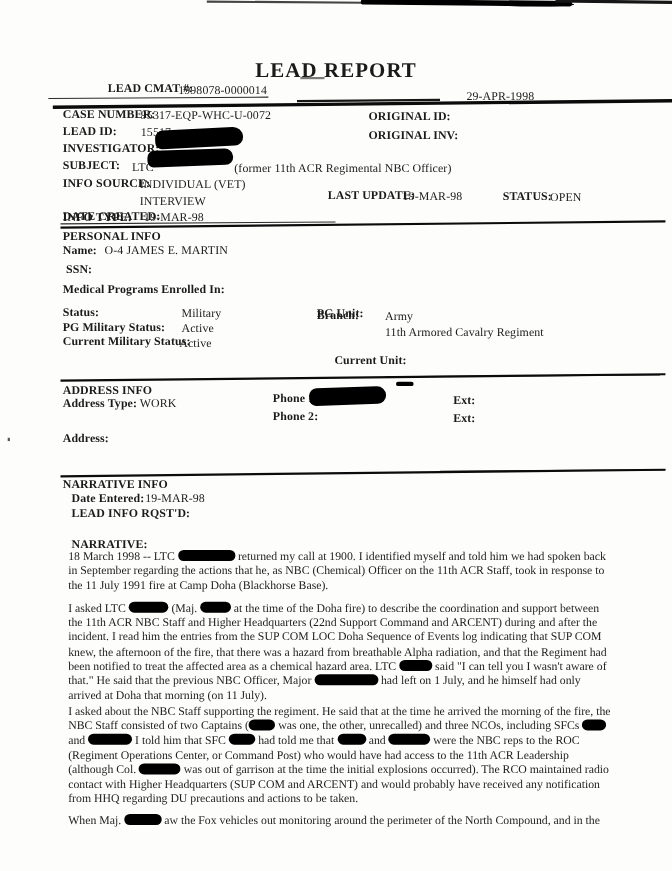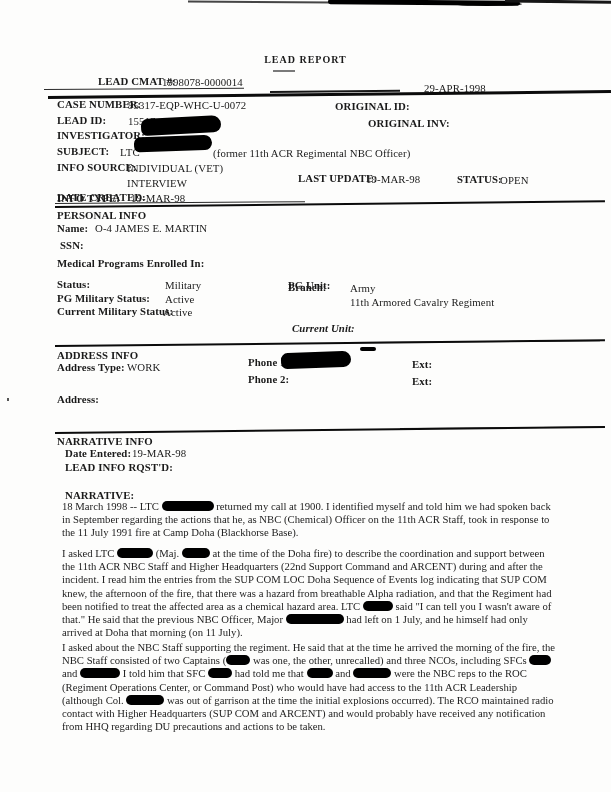--- a/index.html
+++ b/index.html
@@ -1,20 +1,20 @@
 <!DOCTYPE html>
 <html><head>
 <meta charset="utf-8">
 <style>
   html,body{margin:0;padding:0;background:#e8e8e8;}
   .page{position:relative;width:611px;height:792px;background:#fdfdfc;overflow:hidden;
         font-family:"Liberation Serif",serif;color:#1a1a1a;margin:0 auto;}
   .t{position:absolute;font-size:10.8px;white-space:nowrap;letter-spacing:.1px;}
   .lbl{font-weight:bold;}
-  .big{font-size:10px;font-weight:bold;letter-spacing:1px;}
+  .big{font-size:19px;font-weight:bold;letter-spacing:1px;}
   .rule{position:absolute;background:#0b0b0b;transform-origin:left center;}
   .blob{position:absolute;background:#000;}
   .para{position:absolute;font-size:10.7px;line-height:13.2px;white-space:normal;color:#1d1d1d;}
   .nowrap{white-space:nowrap;}
   .redact{display:inline-block;background:#000;height:10px;border-radius:5px;vertical-align:-1px;}
   .smudge{position:absolute;background:#000;}
 </style>
 </head>
 <body>
 
@@ -33,21 +33,21 @@
 
   <div class="rule" style="left:44px;top:89px;width:200px;height:1.2px;background:#2a2a2a;transform:rotate(-.35deg);"></div>
   <div class="rule" style="left:270px;top:91px;width:130px;height:1.8px;background:#161616;transform:rotate(-.5deg);"></div>
   <div class="rule" style="left:48px;top:95.5px;width:563px;height:2.6px;transform:rotate(-.6deg);"></div>
 
   <span class="t lbl" style="left:57px;top:98px;">CASE NUMBER:</span>
   <span class="t" style="left:128px;top:99px;">95317-EQP-WHC-U-0072</span>
   <span class="t lbl" style="left:335px;top:100px;">ORIGINAL ID:</span>
   <span class="t lbl" style="left:57px;top:114px;">LEAD ID:</span>
   <span class="t" style="left:128px;top:115px;">15517</span>
-  <span class="t lbl" style="left:335px;top:117px;margin-left:33px;">ORIGINAL INV:</span>
+  <span class="t lbl" style="left:335px;top:117px;">ORIGINAL INV:</span>
   <span class="t lbl" style="left:57px;top:129px;">INVESTIGATOR:</span>
   <div class="blob" style="left:141px;top:117px;width:80px;height:17px;border-radius:9px 12px 10px 8px;transform:rotate(-3deg);"></div>
   <span class="t lbl" style="left:57px;top:145px;">SUBJECT:</span>
   <span class="t" style="left:120px;top:146px;">LTC</span>
   <div class="blob" style="left:134px;top:136px;width:78px;height:15px;border-radius:8px 10px 9px 7px;transform:rotate(-2deg);"></div>
   <span class="t" style="left:213px;top:147px;font-family:Liberation Serif, serif;">(former 11th ACR Regimental NBC Officer)</span>
   <span class="t lbl" style="left:57px;top:161px;">INFO SOURCE:</span>
   <span class="t" style="left:127px;top:162px;">INDIVIDUAL (VET)</span>
   <span class="t lbl" style="left:57px;top:192px;text-align:right;">INFO TYPE:</span>
   <span class="t" style="left:127px;top:177px;">INTERVIEW</span>
@@ -69,21 +69,21 @@
   <span class="t lbl" style="left:57px;top:278px;">Status:</span>
   <span class="t" style="left:165px;top:279px;">Military</span>
   <span class="t lbl" style="left:288px;top:281px;">Branch:</span>
   <span class="t" style="left:350px;top:282px;">Army</span>
   <span class="t lbl" style="left:57px;top:292px;">PG Military Status:</span>
   <span class="t" style="left:165px;top:293px;">Active</span>
   <span class="t lbl" style="left:288px;top:279px;">PG Unit:</span>
   <span class="t" style="left:350px;top:296px;">11th Armored Cavalry Regiment</span>
   <span class="t lbl" style="left:57px;top:305px;">Current Military Status:</span>
   <span class="t" style="left:163px;top:306px;">Active</span>
-  <span class="t lbl" style="left:292px;top:322px;font-style:italic;">Current Unit:</span>
+  <span class="t lbl" style="left:304px;top:322px;">Current Unit:</span>
 
   <div class="rule" style="left:350px;top:341.5px;width:250px;height:1px;background:#2a2a2a;transform:rotate(-.4deg);"></div>
   <div class="rule" style="left:55px;top:345px;width:550px;height:2.4px;transform:rotate(-.6deg);"></div>
 
   <span class="t lbl" style="left:57px;top:349px;">ADDRESS INFO</span>
   <span class="t lbl" style="left:57px;top:361px;">Address Type:</span>
   <span class="t" style="left:127px;top:361px;">WORK</span>
   <div class="smudge" style="left:360px;top:347px;width:16px;height:4px;border-radius:2px;"></div>
   <span class="t lbl" style="left:248px;top:356px;">Phone 1:</span>
   <div class="blob" style="left:281px;top:352px;width:70px;height:16px;border-radius:9px 11px 10px 8px;transform:rotate(-2deg);"></div>
@@ -98,14 +98,15 @@
 
   <span class="t lbl" style="left:57px;top:435px;">NARRATIVE INFO</span>
   <span class="t lbl" style="left:65px;top:447px;">Date Entered:</span>
   <span class="t" style="left:132px;top:447px;">19-MAR-98</span>
   <span class="t lbl" style="left:65px;top:461px;">LEAD INFO RQST'D:</span>
   <span class="t lbl" style="left:65px;top:489px;">NARRATIVE:</span>
 
   <div class="para" style="left:62px;top:500px;width:496px;">18 March 1998 -- LTC <span class="redact" style="width: 52px;"></span> returned my call at 1900.  I identified myself and told him we had spoken back in September regarding the actions that he, as NBC (Chemical) Officer on the 11th ACR Staff, took in response to the 11 July 1991 fire at Camp Doha (Blackhorse Base).</div>
   <div class="para" style="left:62px;top:547px;width:496px;">I asked LTC <span class="redact" style="width: 36px;"></span> (Maj. <span class="redact" style="width: 28px;"></span> at the time of the Doha fire) to describe the coordination and support between the 11th ACR NBC Staff and Higher Headquarters (22nd Support Command and ARCENT) during and after the incident.  I read him the entries from the SUP COM LOC Doha Sequence of Events log indicating that SUP COM knew, the afternoon of the fire, that there was a hazard from breathable Alpha radiation, and that the Regiment had been notified to treat the affected area as a chemical hazard area.  LTC <span class="redact" style="width: 30px;"></span> said "I can tell you I wasn't aware of that."  He said that the previous NBC Officer, Major <span class="redact" style="width: 58px;"></span> had left on 1 July, and he himself had only arrived at Doha that morning (on 11 July).</div>
   <div class="para" style="left:62px;top:641px;width:496px;">I asked about the NBC Staff supporting the regiment.  He said that at the time he arrived the morning of the fire, the NBC Staff consisted of two Captains (<span class="redact" style="width: 24px;"></span> was one, the other, unrecalled) and three NCOs, including SFCs <span class="redact" style="width: 22px;"></span> and <span class="redact" style="width: 40px;"></span>  I told him that SFC <span class="redact" style="width: 24px;"></span> had told me that <span class="redact" style="width: 26px;"></span> and <span class="redact" style="width: 38px;"></span> were the NBC reps to the ROC (Regiment Operations Center, or Command Post) who would have had access to the 11th ACR Leadership (although Col. <span class="redact" style="width: 38px;"></span> was out of garrison at the time the initial explosions occurred).  The RCO maintained radio contact with Higher Headquarters (SUP COM and ARCENT) and would probably have received any notification from HHQ regarding DU precautions and actions to be taken.</div>
+  <div class="para nowrap" style="left:62px;top:740px;width:540px;">When Maj. <span class="redact" style="width: 34px;"></span> aw the Fox vehicles out monitoring around the perimeter of the North Compound, and in the</div>
 
 </div>
 
 </body></html>

